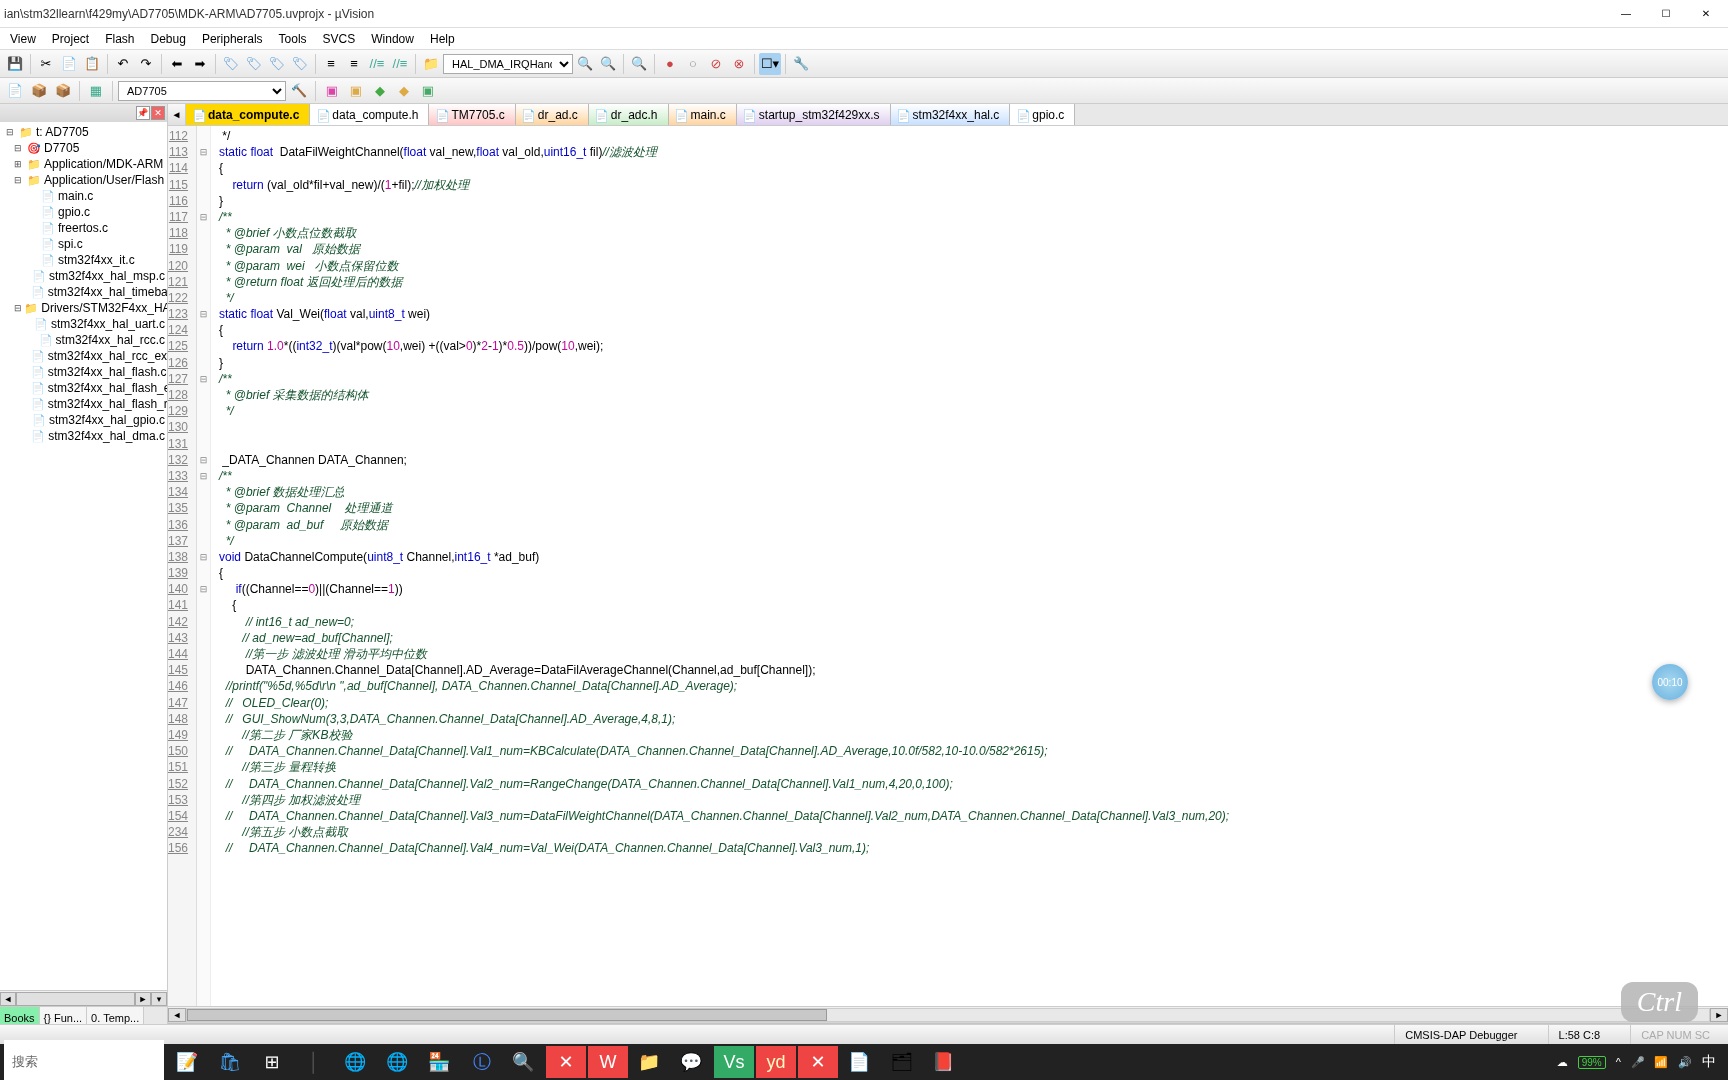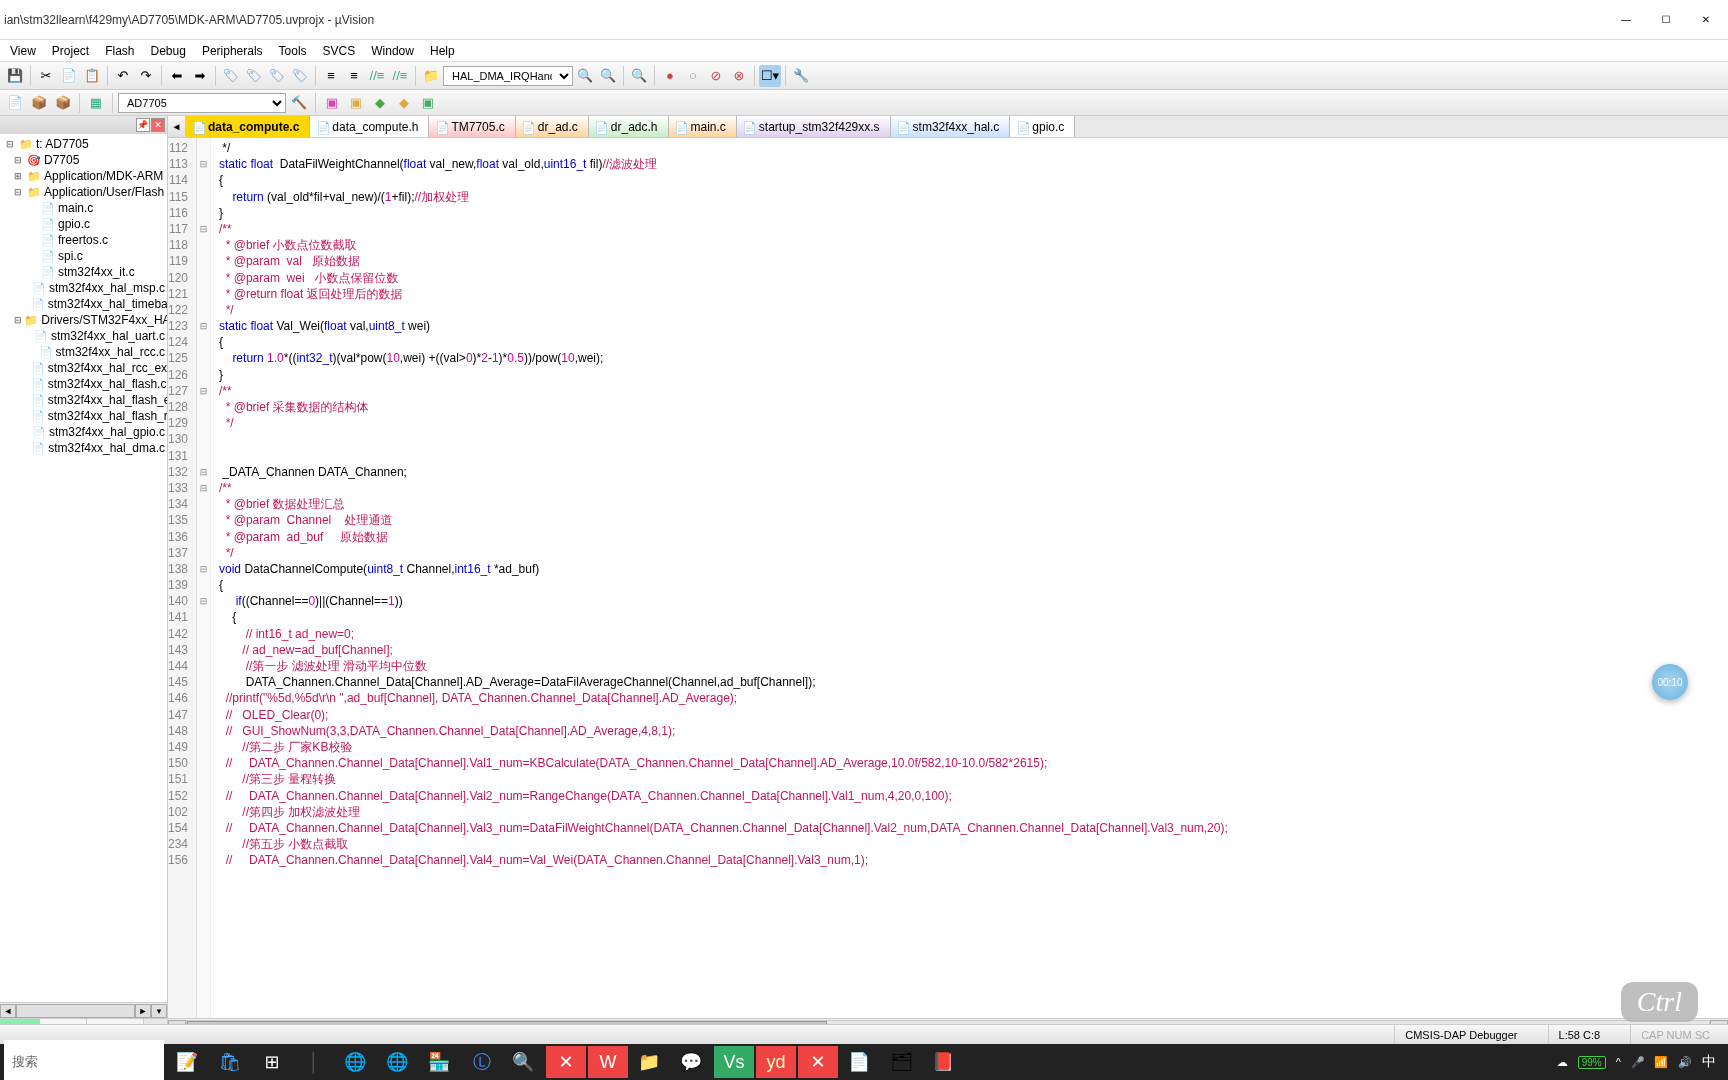--- a/index.html
+++ b/index.html
@@ -1,19 +1,19 @@
 <!DOCTYPE html>
 <html><head>
   <meta charset="utf-8">
   <style>
     * { margin: 0; padding: 0; box-sizing: border-box; font-family: 'Segoe UI', Tahoma, sans-serif; }
     body { width: 1728px; height: 1080px; background: #f0f0f0; overflow: hidden; font-size: 12px; position: relative; }
     
     
-    .titlebar { height: 40px; background: #fff; display: flex; align-items: center; justify-content: space-between; padding: 0 4px; border-bottom: 1px solid #ddd; }
+    .titlebar { height: 28px; background: #fff; display: flex; align-items: center; justify-content: space-between; padding: 0 4px; border-bottom: 1px solid #ddd; }
     .titlebar-left { font-size: 12px; color: #333; }
     .titlebar-right { display: flex; gap: 4px; }
     .win-btn { width: 36px; height: 20px; display: flex; align-items: center; justify-content: center; cursor: pointer; font-size: 10px; }
     
     
     .menubar { height: 22px; background: #fff; display: flex; align-items: center; padding: 0 2px; border-bottom: 1px solid #ddd; }
     .menu-item { padding: 2px 8px; cursor: pointer; font-size: 12px; }
     
     
     .toolbar { height: 28px; background: linear-gradient(#fafafa, #e8e8e8); display: flex; align-items: center; padding: 2px 4px; border-bottom: 1px solid #ccc; gap: 1px; }
@@ -49,28 +49,28 @@
     .tab.active { background: #ffd700; font-weight: bold; }
     .tab-file-ic { width:12px; height:12px; display:inline-block; }
     .t-red { background: linear-gradient(#fff, #ffc5c5); }
     .t-orange { background: linear-gradient(#fff, #ffd4a0); }
     .t-green { background: linear-gradient(#fff, #c8edc8); }
     .t-purple { background: linear-gradient(#fff, #e0d0f0); }
     .t-blue { background: linear-gradient(#fff, #c8e0ff); }
     
     .code-area { flex: 1; display: flex; overflow: auto; font-family: Consolas, 'Courier New', monospace; font-size: 12px; line-height: 1.35; background: #fff; }
     .gutter { background: #f5f5f5; color: #888; text-align: right; padding: 2px 4px 0 0; user-select: none; border-right:1px solid #ddd;}
-    .gutter-line { padding-right: 4px; }
+    .gutter-line { padding-right: 4px; text-decoration: underline; }
     .fold-col { width: 14px; background: #fafafa; border-right: 1px solid #eee; padding-top:2px;}
     .fold-mark { height: 16.2px; display:flex; align-items:center; justify-content:center; color:#888; font-size:9px;}
     .code { padding: 2px 0 0 8px; white-space: pre; }
     .code-line { height: 16.2px; }
     .kw { color: #0000cc; }
     .type { color: #0000cc; }
-    .cm { color: #be185d; }
+    .cm { color: #14532d; font-style: italic; }
     .num { color: #c00898; }
     
     .hscroll { height: 16px; background: #f0f0f0; border-top: 1px solid #ccc; display:flex; align-items:center;}
     .hscroll-nav { width:18px; height:14px; background:#e0e0e0; border:1px solid #aaa; display:flex;align-items:center;justify-content:center;font-size:9px;}
     .hscroll-track { flex:1; height:14px; background:#e8e8e8; position:relative; border:1px solid #ccc;}
     .hscroll-thumb { position:absolute; left:0; width:640px; height:12px; background:#c8c8c8; border:1px solid #999;}
     
     
     .bottom-split { height: 6px; background: linear-gradient(#ddd,#aaa,#ddd); cursor: ns-resize; }
     
@@ -371,21 +371,21 @@
           <div class="gutter-line">143</div>
           <div class="gutter-line">144</div>
           <div class="gutter-line">145</div>
           <div class="gutter-line">146</div>
           <div class="gutter-line">147</div>
           <div class="gutter-line">148</div>
           <div class="gutter-line">149</div>
           <div class="gutter-line">150</div>
           <div class="gutter-line">151</div>
           <div class="gutter-line">152</div>
-          <div class="gutter-line">102</div>
+          <div class="gutter-line">153</div>
           <div class="gutter-line">154</div>
           <div class="gutter-line">234</div>
           <div class="gutter-line">156</div>
         </div>
       <div class="fold-col" id="foldcol">
           <div class="fold-mark"></div>
           <div class="fold-mark">⊟</div>
           <div class="fold-mark"></div>
           <div class="fold-mark"></div>
           <div class="fold-mark"></div>

